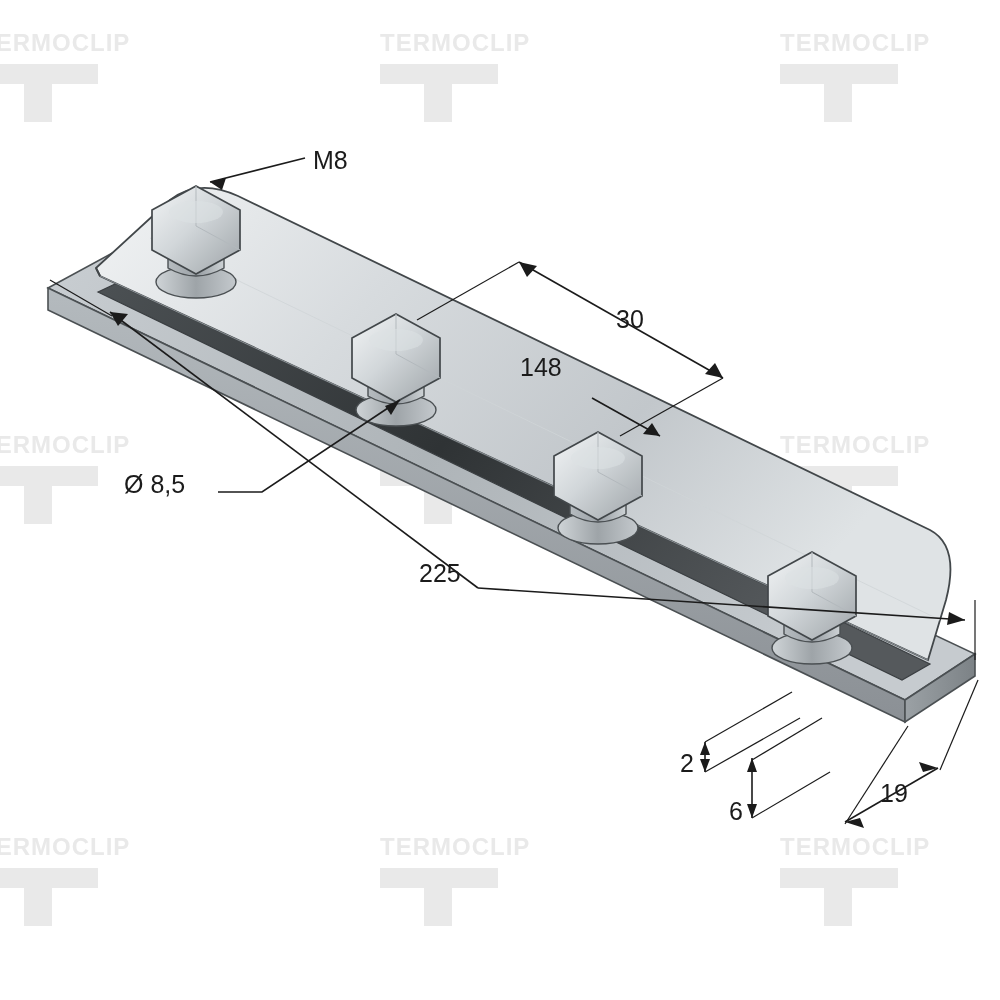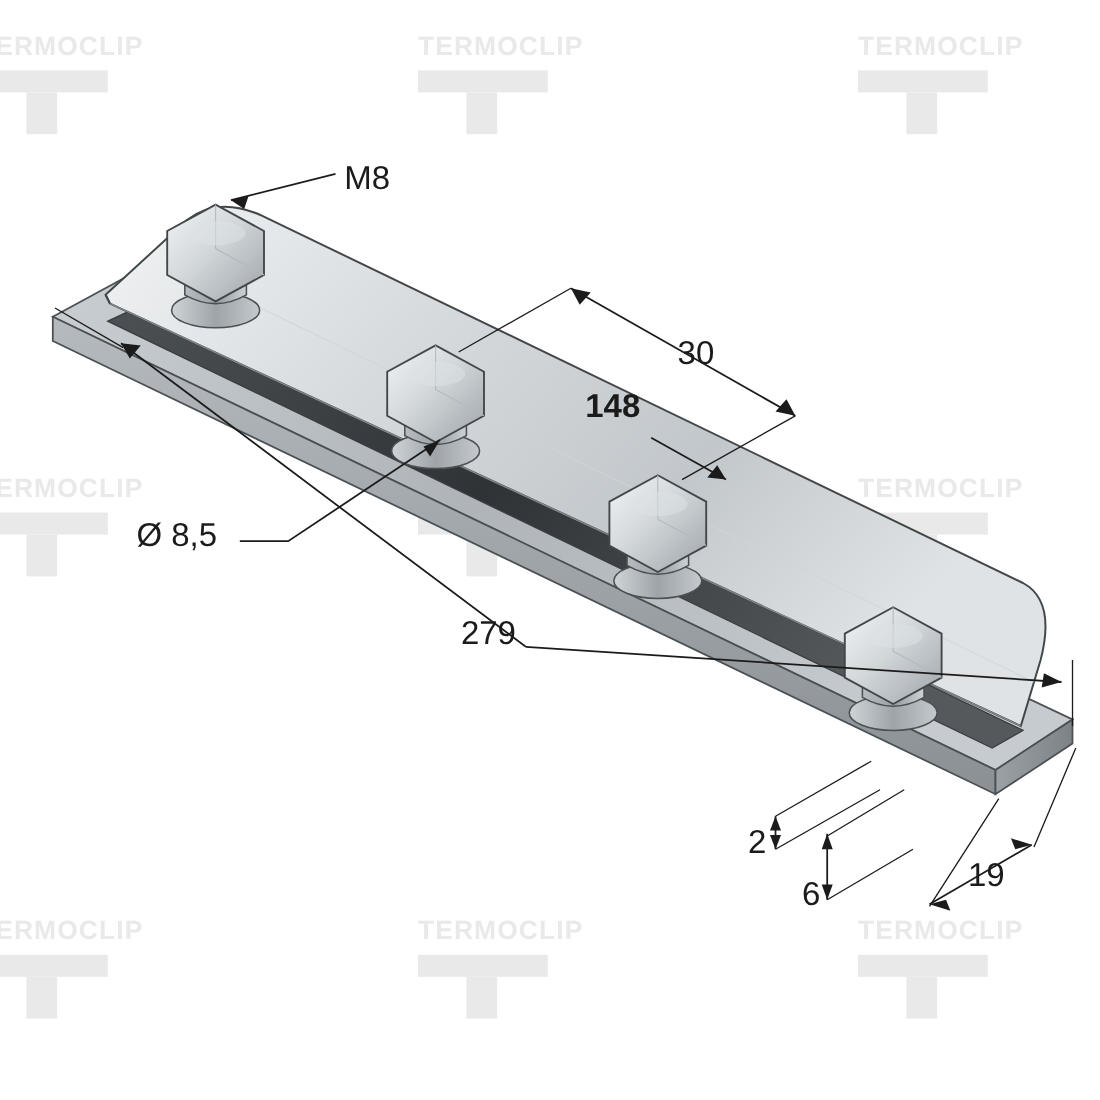--- a/index.html
+++ b/index.html
@@ -57,21 +57,21 @@
   .wm .wm-mark::after {
     content: "";
     position: absolute;
     left: 44px; top: 20px;
     width: 28px;
     height: 38px;
     background: #e9e9e9;
   }
   .dim-label {
     position: absolute;
-    font-size: 30px;
+    font-size: 25px;
     color: #1b1b1b;
     font-family: "Liberation Sans", sans-serif;
     white-space: nowrap;
     text-align: center;
   }
 </style>
 </head>
 <body>
 
 <div id="stage">
@@ -253,21 +253,21 @@
       <polygon points="845,822 860,818 864,828" fill="#1b1b1b" stroke="none"></polygon>
       <polygon points="938,768 923,772 919,762" fill="#1b1b1b" stroke="none"></polygon>
       <path d="M 908,726 L 845,824" stroke-width="1.2"></path>
       <path d="M 978,680 L 940,770" stroke-width="1.2"></path>
     </g>
   </svg>
 
   <div class="layer">
     <div class="dim-label" style="left:313px; top:146px;">M8</div>
     <div class="dim-label" style="left:616px; top:305px;">30</div>
-    <div class="dim-label" style="left:532px; top:353px;font-weight:bold;">148</div>
+    <div class="dim-label" style="left:520px; top:353px;">148</div>
     <div class="dim-label" style="left:124px; top:470px;">Ø 8,5</div>
-    <div class="dim-label" style="left:419px; top:559px;">279</div>
+    <div class="dim-label" style="left:419px; top:559px;">225</div>
     <div class="dim-label" style="left:680px; top:749px;">2</div>
     <div class="dim-label" style="left:729px; top:797px;">6</div>
     <div class="dim-label" style="left:880px; top:779px;">19</div>
   </div>
 
 </div>
 
 </body></html>

